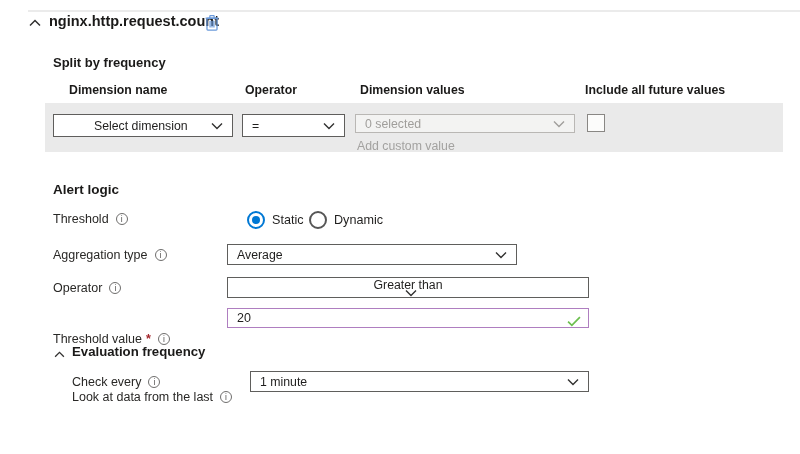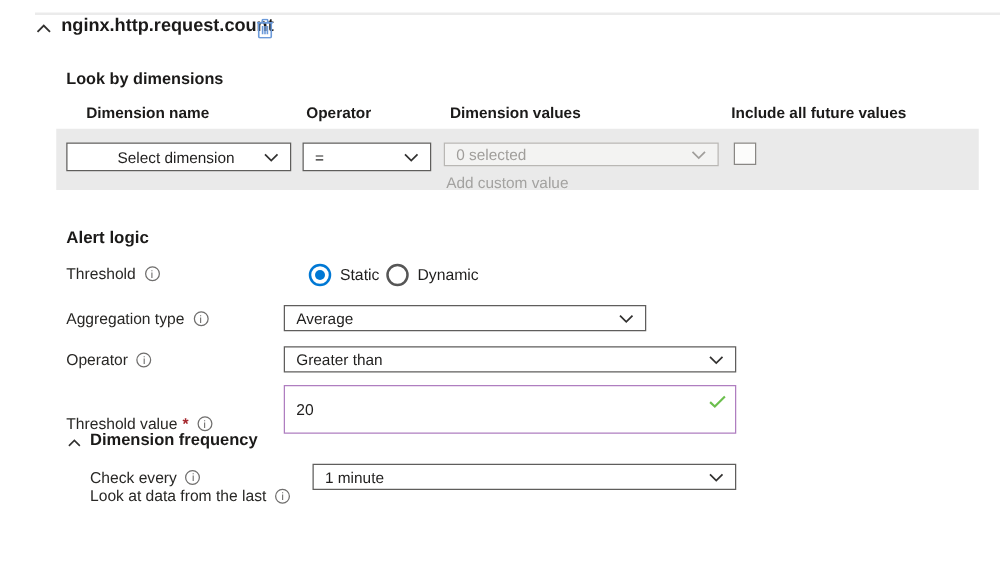--- a/index.html
+++ b/index.html
@@ -36,21 +36,21 @@
           border: 1px solid #6f6e6d; border-radius: 50%; font-size: 8.5px; line-height: 1; color: #585756;
           margin-left: 7px; cursor: default; font-style: normal; }
   .req { color: #a4262c; margin-left: 4px; font-weight: 700; }
 
   .radio { position: absolute; width: 18px; height: 18px; border-radius: 50%; cursor: pointer; }
   .radio.sel { border: 2px solid #0078d4; }
   .radio.sel .dot { position: absolute; left: 3px; top: 3px; width: 8px; height: 8px; border-radius: 50%; background: #0078d4; }
   .radio.unsel { border: 2px solid #565656; }
   .radio-lbl { position: absolute; font-size: 12.6px; color: #201f1e; cursor: pointer; }
 
-  .tv-input { position: absolute; left: 227px; top: 308px; width: 362px; height: 39px;
+  .tv-input { position: absolute; left: 227px; top: 308px; width: 362px; height: 20px;
               border: 1.5px solid #af7ec0; padding: 0 28px 0 9px; font-size: 12.5px; color: #201f1e;
               font-family: "Liberation Sans", sans-serif; outline: none; background: #fff; }
   .valid-check { position: absolute; left: 567px; top: 316px; display: flex; }
 </style>
 </head>
 <body>
 
 <div class="page">
 
   <div class="hline"></div>
@@ -69,21 +69,21 @@
         <path d="M0.5 3 h12"></path>
         <path d="M4.5 3 V1.2 a0.7 0.7 0 0 1 0.7 -0.7 h2.6 a0.7 0.7 0 0 1 0.7 0.7 V3"></path>
         <rect x="1.8" y="3" width="9.4" height="11.2" rx="0.8"></rect>
         <path d="M4.7 5.5 v6.2"></path>
           <path d="M6.5 5.5 v6.2"></path>
           <path d="M8.3 5.5 v6.2"></path>
       </svg>
     </span>
   </button>
 
-  <div class="sec-h" style="left:53px; top:55px;">Look by dimensions</div>
+  <div class="sec-h" style="left:53px; top:55px;">Split by frequency</div>
 
   <div class="col-h" style="left:53px;margin-left:16px;">Dimension name</div>
   <div class="col-h" style="left:245px;">Operator</div>
   <div class="col-h" style="left:585px;">Include all future values</div>
   <div class="col-h" style="left:360px;">Dimension values</div>
 
   <div class="gray-row"></div>
 
   <div class="dd" style="left:53px; top:114px; width:180px; height:23px;padding-left:40px;">
     <span class="txt">Select dimension</span>
@@ -139,21 +139,21 @@
       <svg width="12" height="8" viewBox="0 0 12 8">
           <path d="M1 1.5 L6 6.5 L11 1.5" fill="none" stroke="currentColor" stroke-width="1.4"></path>
         </svg>
     </span>
   </div>
 
   <div class="lbl" style="left:53px; top:281px;">
     <span>Operator</span>
     <span class="info">i</span>
   </div>
-  <div class="dd" style="left:227px; top:277px; width:362px; height:21px;">
+  <div class="dd" style="left:227px; top:277px; width:362px; height:21px;flex-direction:column;">
     <span class="txt">Greater than</span>
     <span class="chev">
       <svg width="12" height="8" viewBox="0 0 12 8">
           <path d="M1 1.5 L6 6.5 L11 1.5" fill="none" stroke="currentColor" stroke-width="1.4"></path>
         </svg>
     </span>
   </div>
 
   <div class="lbl" style="left:53px; top:332px;">
     <span>Threshold value</span>
@@ -167,21 +167,21 @@
       </svg>
   </span>
 
   <button class="icon-btn" style="position:absolute; left:52px; top:349px; width:14px; height:10px; color:#323130;">
     <span style="display:flex;">
       <svg width="11" height="7" viewBox="0 0 12 8">
           <path d="M1 6.5 L6 1.5 L11 6.5" fill="none" stroke="currentColor" stroke-width="1.5"></path>
         </svg>
     </span>
   </button>
-  <div class="sec-h" style="left:72px; top:344px; font-size:13.2px;">Dimension frequency</div>
+  <div class="sec-h" style="left:72px; top:344px; font-size:13.2px;">Evaluation frequency</div>
 
   <div class="lbl" style="left:72px; top:375px;">
     <span>Check every</span>
     <span class="info">i</span>
   </div>
   <div class="dd" style="left:250px; top:371px; width:339px; height:21px;">
     <span class="txt">1 minute</span>
     <span class="chev">
       <svg width="12" height="8" viewBox="0 0 12 8">
           <path d="M1 1.5 L6 6.5 L11 1.5" fill="none" stroke="currentColor" stroke-width="1.4"></path>

